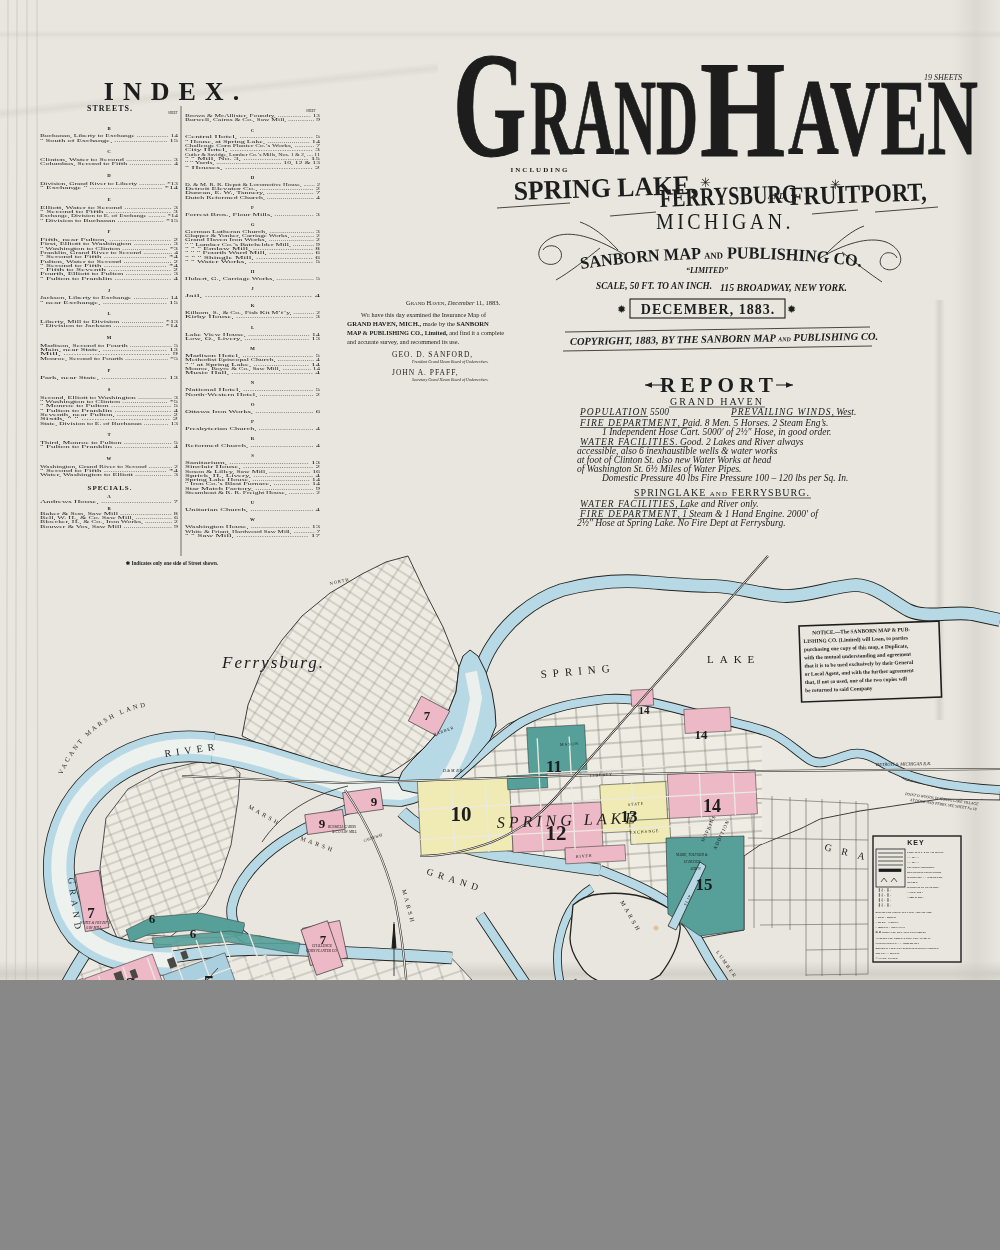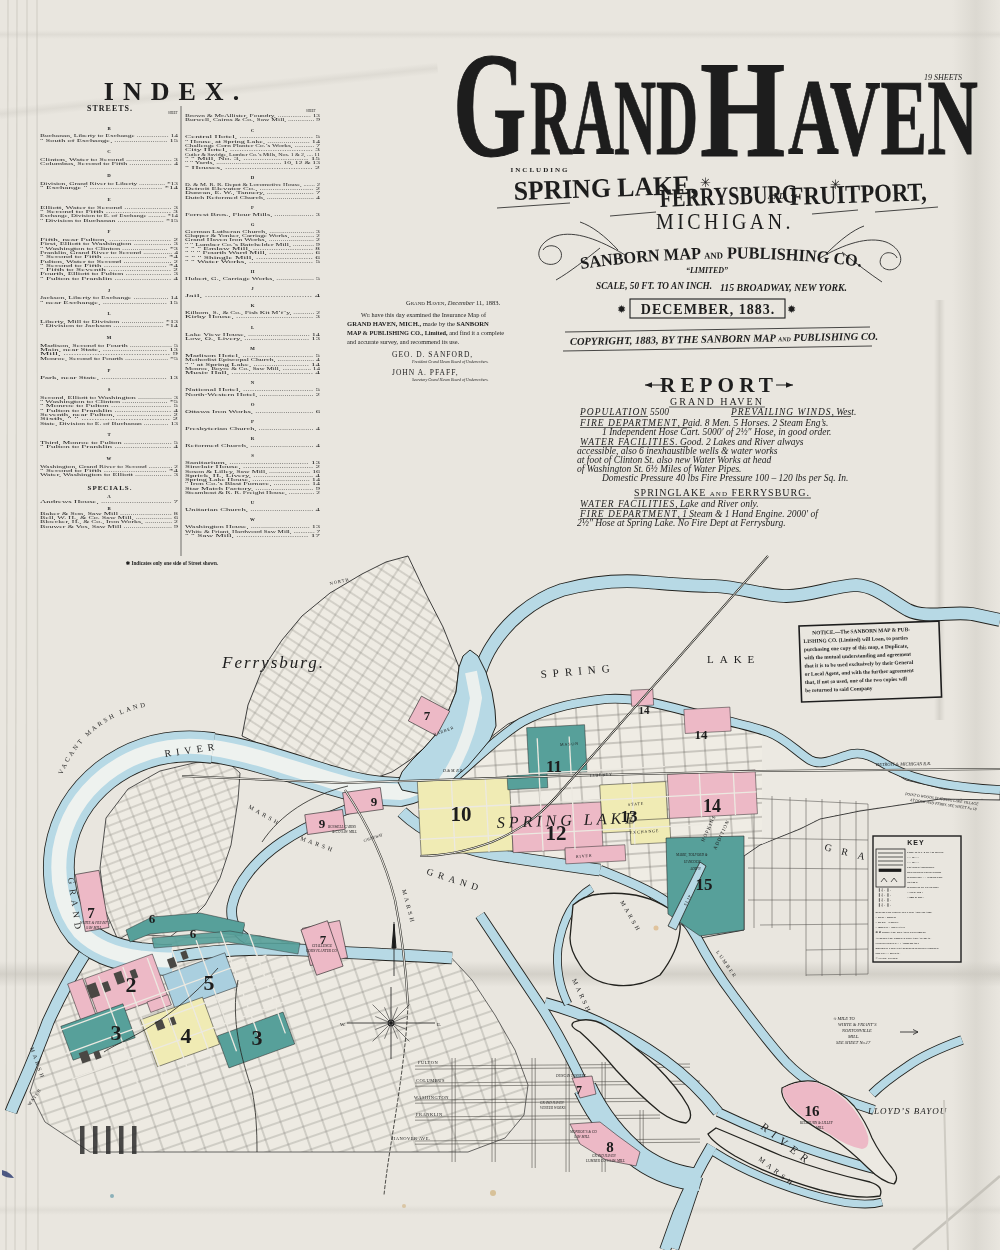--- a/index.html
+++ b/index.html
@@ -1,14 +1,14 @@
 <!DOCTYPE html>
 <html><head><meta charset="utf-8"><style>
 html,body{margin:0;padding:0;background:#888;}
-#page{position:relative;width:1000px;height:1250px;overflow:hidden;background:#fdba74;}
+#page{position:relative;width:1000px;height:980px;overflow:hidden;background:#fdba74;}
 svg{display:block}
 text{font-family:"Liberation Serif",serif;fill:#1d1d1d}
 .ix{font-size:3.9px}
 .ixh{font-size:4.8px;font-weight:bold}
 
 </style></head><body>
 <div id="page">
 <svg width="1000" height="1250" viewBox="0 0 1000 1250">
 <defs>
 <pattern id="gF" width="14" height="9" patternUnits="userSpaceOnUse" patternTransform="rotate(33)">

